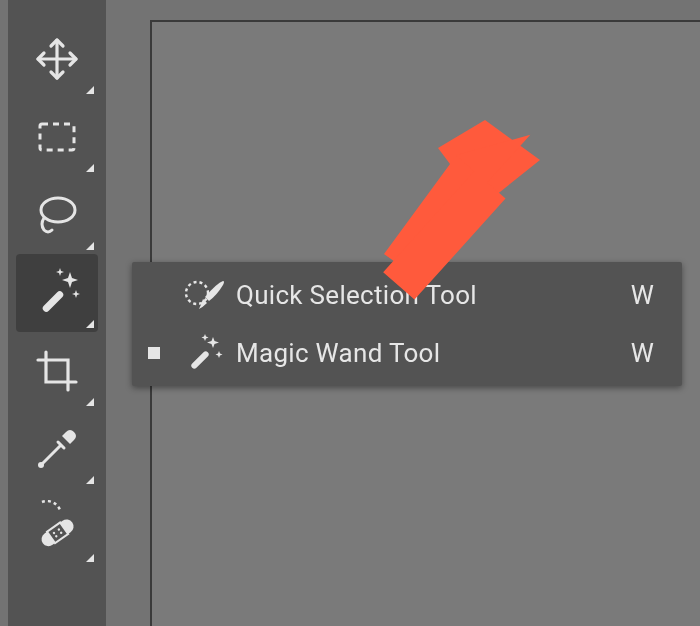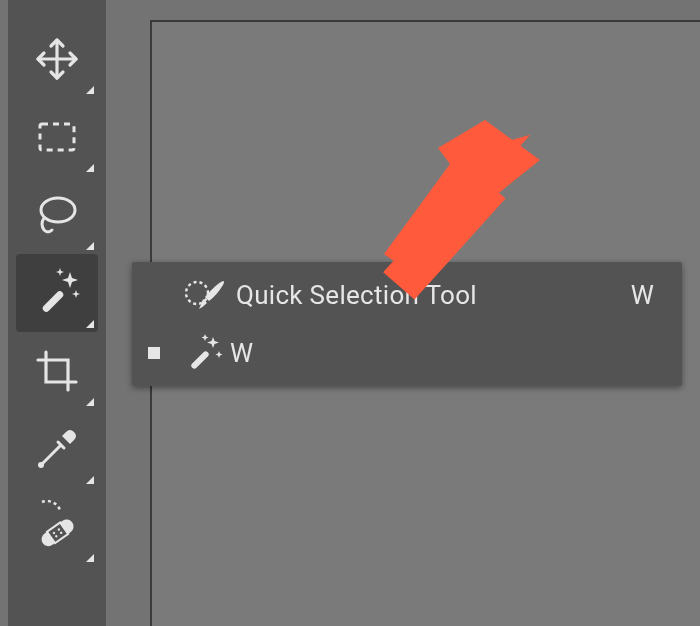--- a/index.html
+++ b/index.html
@@ -242,20 +242,21 @@
     <div class="icon">
       <svg width="44" height="40" viewBox="0 0 44 40">
         <g fill="#e6e6e6">
           <rect x="6" y="24" width="22" height="6" rx="3" transform="rotate(-45 17 27)"></rect>
           <polygon points="30,4 31.5,8 36,9.5 31.5,11 30,15 28.5,11 24,9.5 28.5,8"></polygon>
           <polygon points="22,1 23,3.5 25.5,4.5 23,5.5 22,8 21,5.5 18.5,4.5 21,3.5"></polygon>
           <polygon points="36,18 37,20.5 39.5,21.5 37,22.5 36,25 35,22.5 32.5,21.5 35,20.5"></polygon>
         </g>
       </svg>
     </div>
+    <div class="label">Magic Wand Tool</div>
     <div class="shortcut">W</div>
   </div>
 
 </div>
 
 <svg class="arrow" width="180" height="220" viewBox="0 0 180 220">
   <g fill="#ff5a3c">
     <polygon points="115,0 170,40 120,80 108,64 42,154 14,134 80,44 68,28"></polygon>
     <polygon transform="translate(0,0)" points="
       140,0 175,55 115,90

